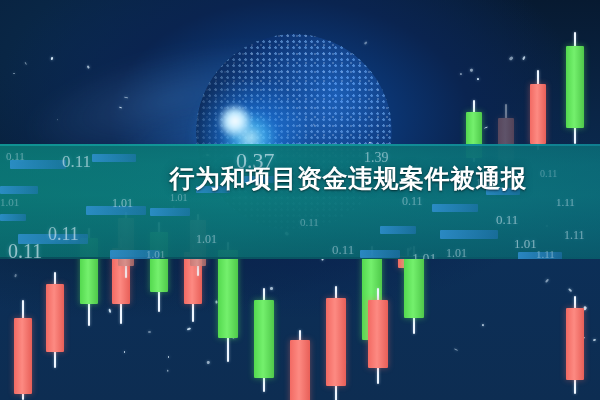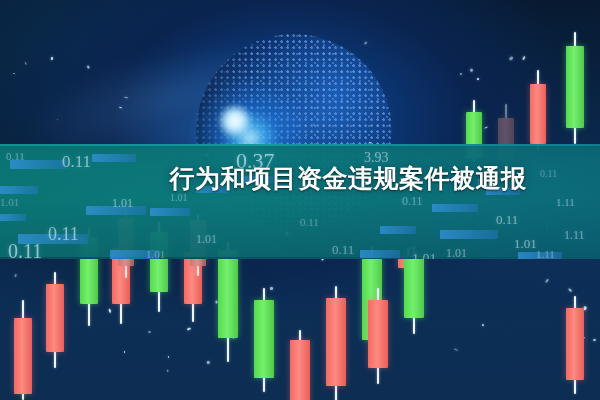--- a/index.html
+++ b/index.html
@@ -353,21 +353,21 @@
     <div id="band-nums">
         <div class="num" style="left: 62px; top: 8px; font-size: 17px; opacity: 0.8;">0.11</div>
         <div class="num" style="left: 6px; top: 6px; font-size: 11px; opacity: 0.55;">0.11</div>
         <div class="num" style="left: 112px; top: 52px; font-size: 12px; opacity: 0.7;">1.01</div>
         <div class="num" style="left: 170px; top: 48px; font-size: 10px; opacity: 0.5;">1.01</div>
         <div class="num" style="left: 48px; top: 80px; font-size: 18px; opacity: 0.82;">0.11</div>
         <div class="num" style="left: 196px; top: 88px; font-size: 12px; opacity: 0.62;">1.01</div>
         <div class="num" style="left: 8px; top: 96px; font-size: 20px; opacity: 0.88;">0.11</div>
         <div class="num" style="left: 0px; top: 52px; font-size: 11px; opacity: 0.45;">1.01</div>
         <div class="num" style="left: 236px; top: 4px; font-size: 22px; opacity: 0.88;">0.37</div>
-        <div class="num" style="left: 364px; top: 6px; font-size: 14px; opacity: 0.72;">3.93</div>
+        <div class="num" style="left: 364px; top: 6px; font-size: 14px; opacity: 0.72;">1.39</div>
         <div class="num" style="left: 332px; top: 98px; font-size: 13px; opacity: 0.6;">0.11</div>
         <div class="num" style="left: 402px; top: 50px; font-size: 12px; opacity: 0.55;">0.11</div>
         <div class="num" style="left: 496px; top: 68px; font-size: 13px; opacity: 0.72;">0.11</div>
         <div class="num" style="left: 556px; top: 52px; font-size: 11px; opacity: 0.62;">1.11</div>
         <div class="num" style="left: 564px; top: 84px; font-size: 12px; opacity: 0.66;">1.11</div>
         <div class="num" style="left: 514px; top: 92px; font-size: 13px; opacity: 0.74;">1.01</div>
         <div class="num" style="left: 446px; top: 102px; font-size: 12px; opacity: 0.62;">1.01</div>
         <div class="num" style="left: 536px; top: 104px; font-size: 11px; opacity: 0.55;">1.11</div>
         <div class="num" style="left: 412px; top: 108px; font-size: 14px; opacity: 0.68;">1.01</div>
         <div class="num" style="left: 300px; top: 72px; font-size: 11px; opacity: 0.45;">0.11</div>

